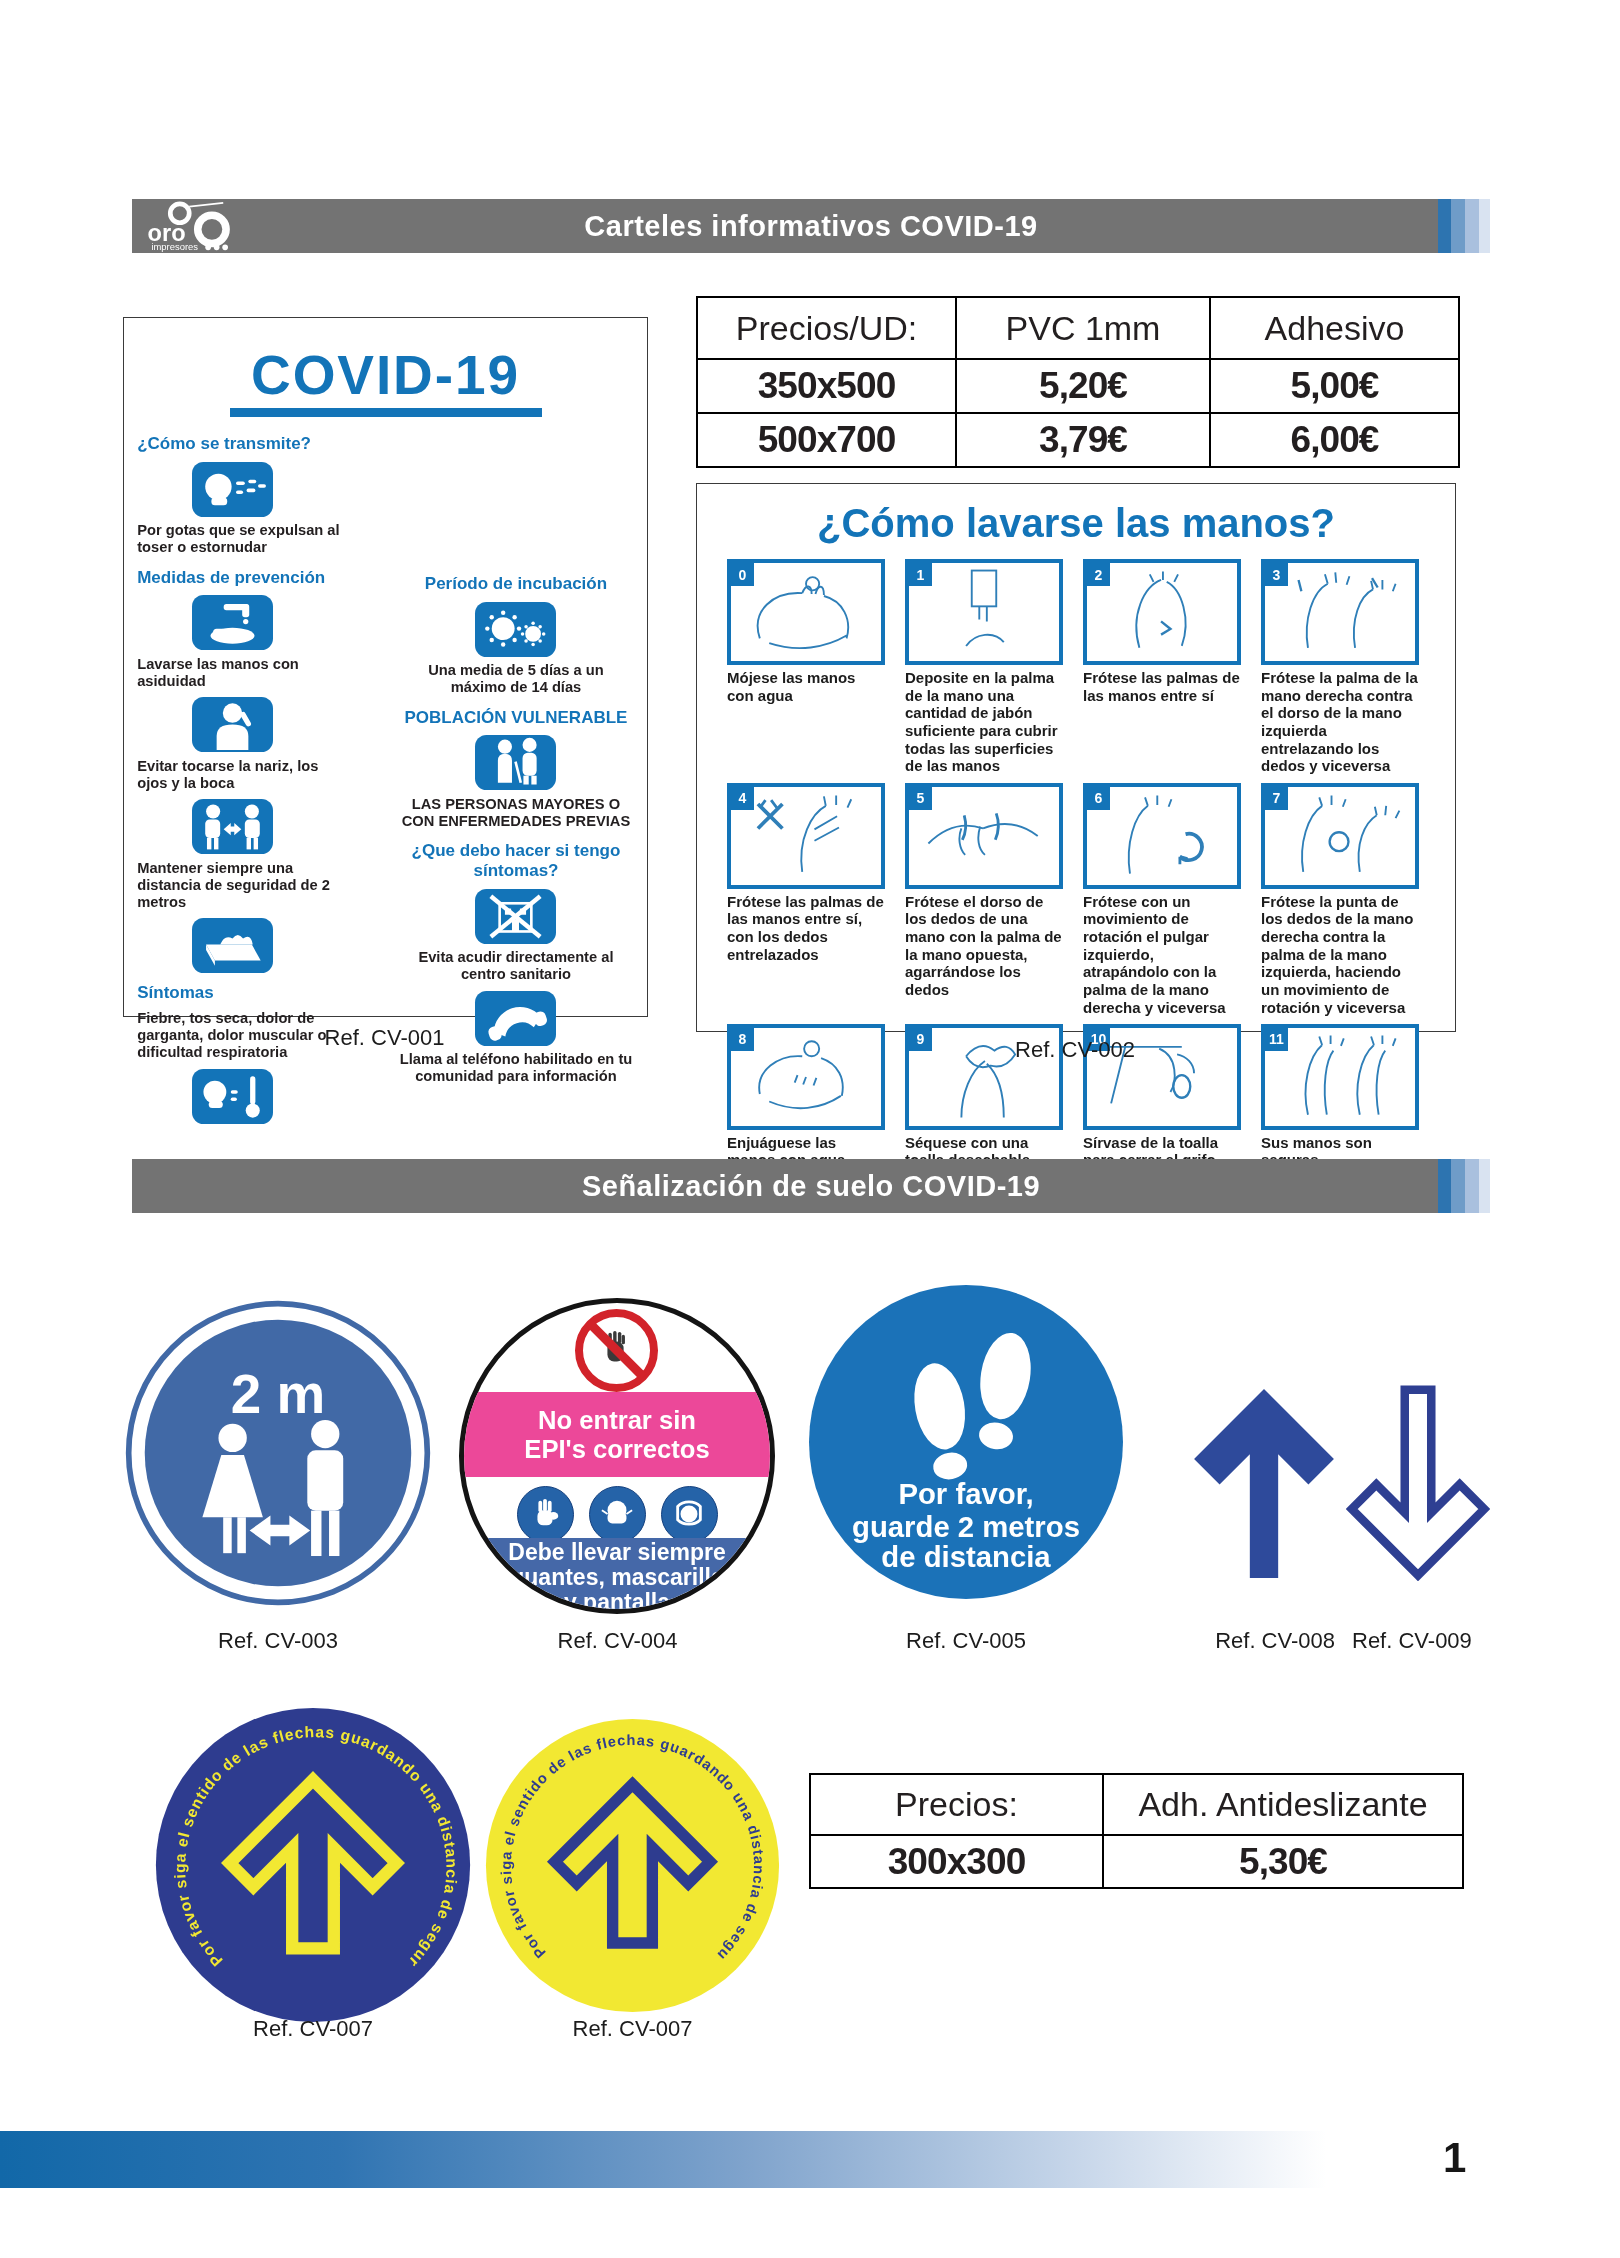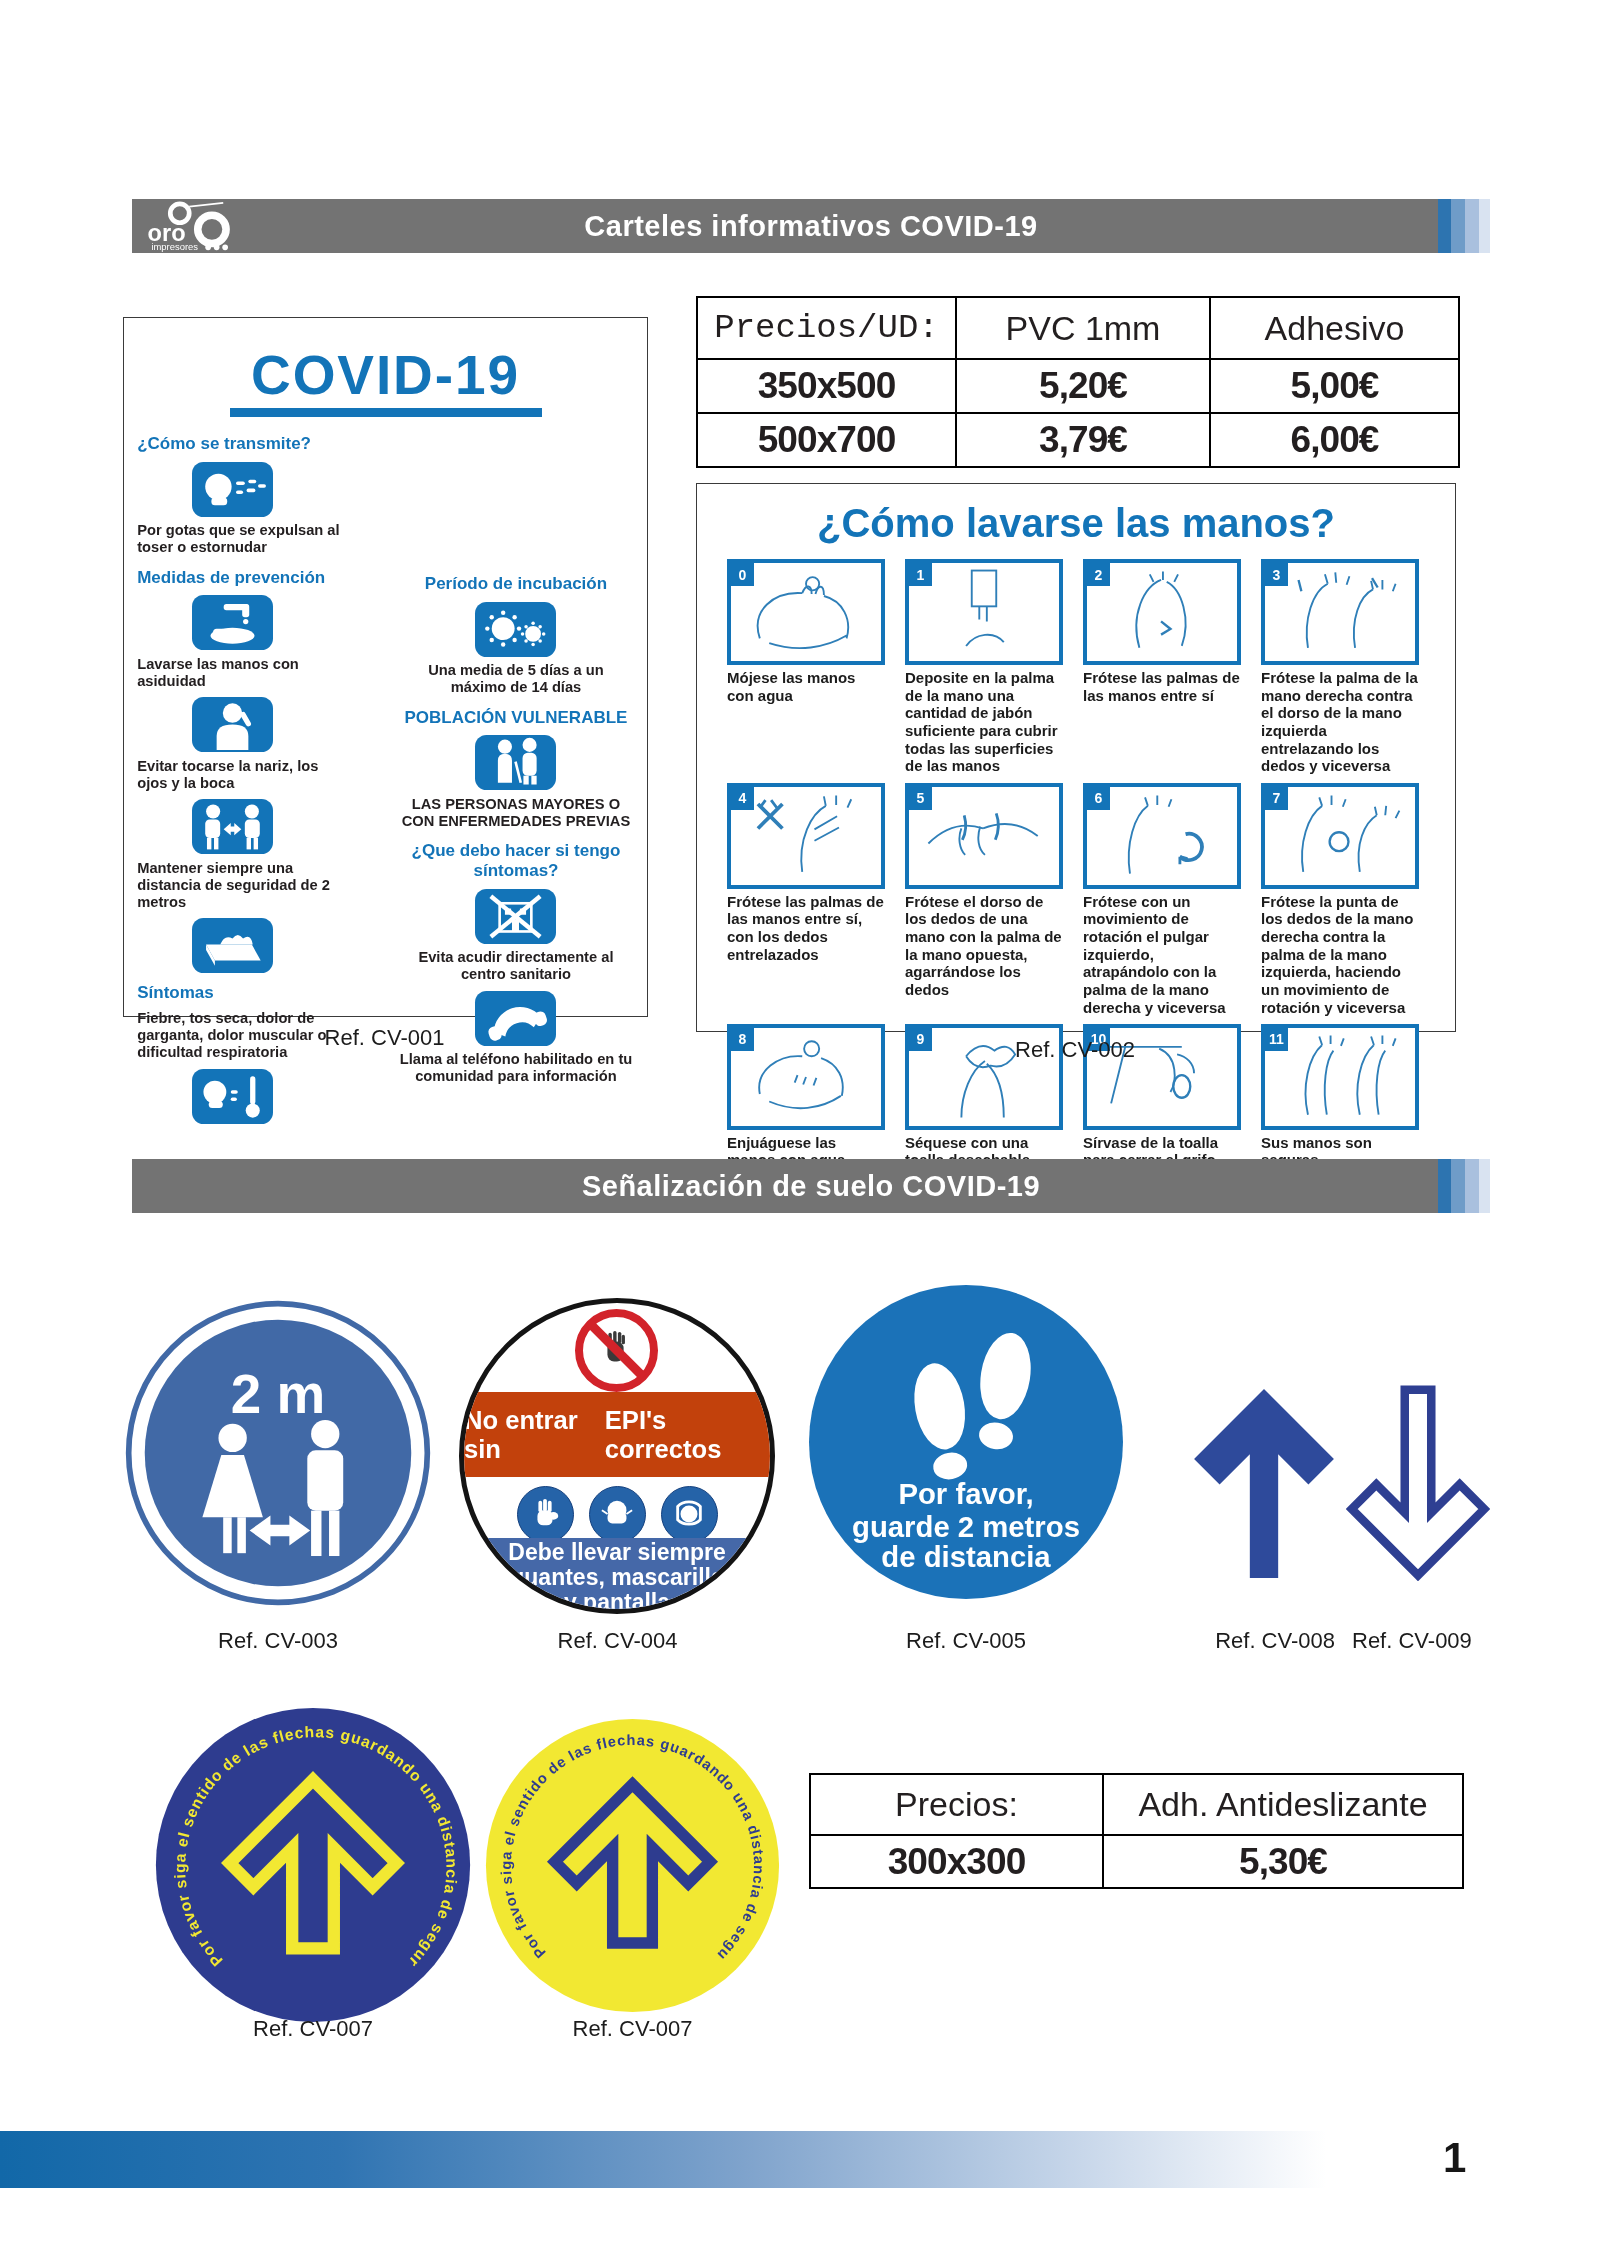--- a/index.html
+++ b/index.html
@@ -43,22 +43,22 @@
             padding:13.2px 26.5px 0 30px;}
   .step{width:159px;}
   .stepbox{position:relative;width:150px;height:98px;border:4.7px solid #1374b8;background:#fff;}
   .stepnum{position:absolute;left:0;top:0;width:23px;height:23px;background:#1374b8;color:#fff;
            font-weight:bold;font-size:14px;display:flex;align-items:center;justify-content:center;}
   .stepcap{margin-top:3.8px;font-size:15px;font-weight:600;line-height:1.18;color:#1c1c1c;}
   
   .circle-sign{position:absolute;border-radius:50%;}
   .cv4{left:459px;top:1298px;width:306px;height:306px;border:5.7px solid #141414;background:#fff;
        overflow:hidden;}
-  .cv4 .band-red{position:absolute;left:0;top:89px;width:100%;height:85px;background:#c2410c;
-       display:flex;flex-direction:row;align-items:center;justify-content:center;}
+  .cv4 .band-red{position:absolute;left:0;top:89px;width:100%;height:85px;background:#ec4899;
+       display:flex;flex-direction:column;align-items:center;justify-content:center;}
   .cv4 .band-red div{color:#fff;font-weight:bold;font-size:25.6px;line-height:1.12;}
   .cv4 .band-blue-text{position:absolute;left:0;top:237px;width:100%;text-align:center;z-index:3;}
   .cv4 .band-blue-text div{color:#fff;font-weight:bold;font-size:23px;line-height:1.08;}
   .cv4 .midrow{position:absolute;left:0;top:178px;width:100%;height:66px;display:flex;
        align-items:center;justify-content:center;gap:15px;}
   .mini{width:55px;height:55px;border-radius:50%;background:#2563a8;border:1.9px solid #14407e;
         display:flex;align-items:center;justify-content:center;}
   .cv4 .band-blue-fill{position:absolute;left:0;top:235px;width:100%;height:76px;background:#4568a8;}
   .prohib{position:absolute;left:111px;top:5.7px;width:83px;height:83px;border-radius:50%;
           border:8.5px solid #d2232a;background:#fff;box-sizing:border-box;z-index:2;}
@@ -94,21 +94,21 @@
         <div class="s1"></div>
         <div class="s2"></div>
         <div class="s3"></div>
         <div class="s4"></div>
       </div>
   </div>
 
   <table class="price abs" style="left:696px;top:296px;">
     <tbody>
         <tr style="height:62px;">
-      <th style="width:257px;font-family:Liberation Mono, monospace;">Precios/UD:</th>
+      <th style="width:257px;">Precios/UD:</th>
       <th style="width:252px;">PVC 1mm</th>
       <th style="width:247px;">Adhesivo</th>
     </tr>
     <tr style="height:54px;">
       <td>350x500</td>
       <td>5,20€</td>
       <td>5,00€</td>
     </tr>
     <tr style="height:54px;">
       <td>500x700</td>

